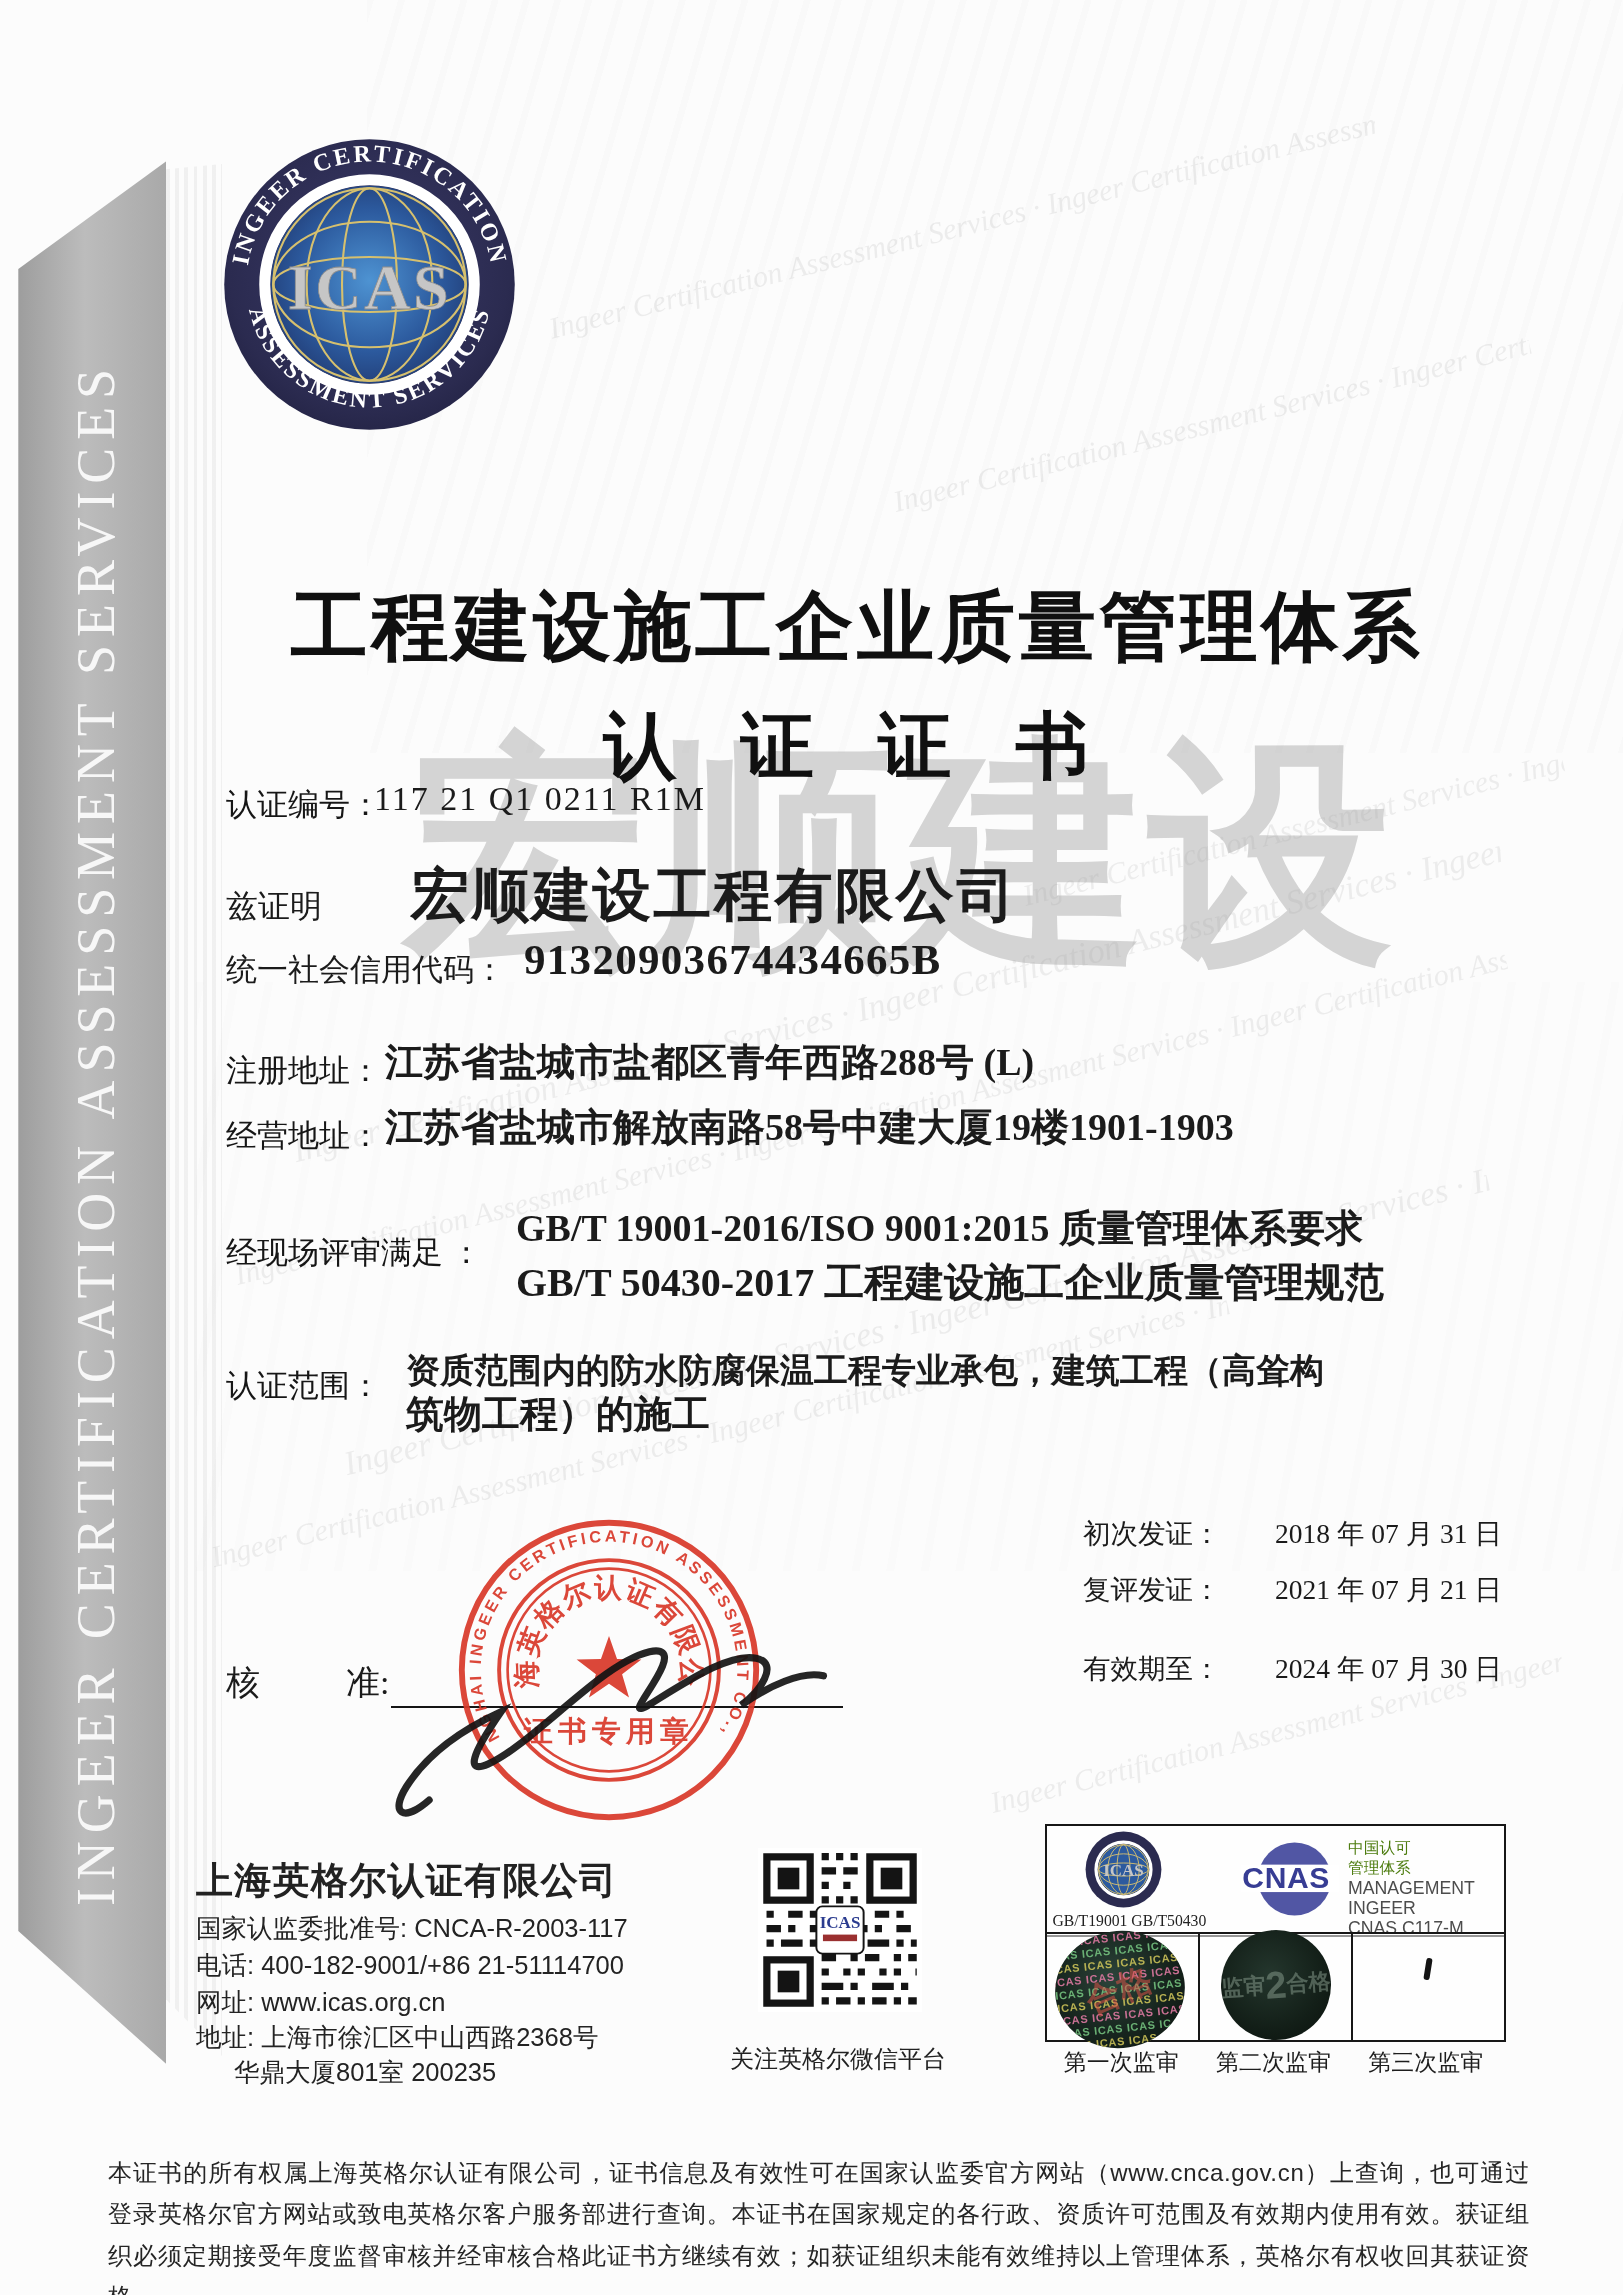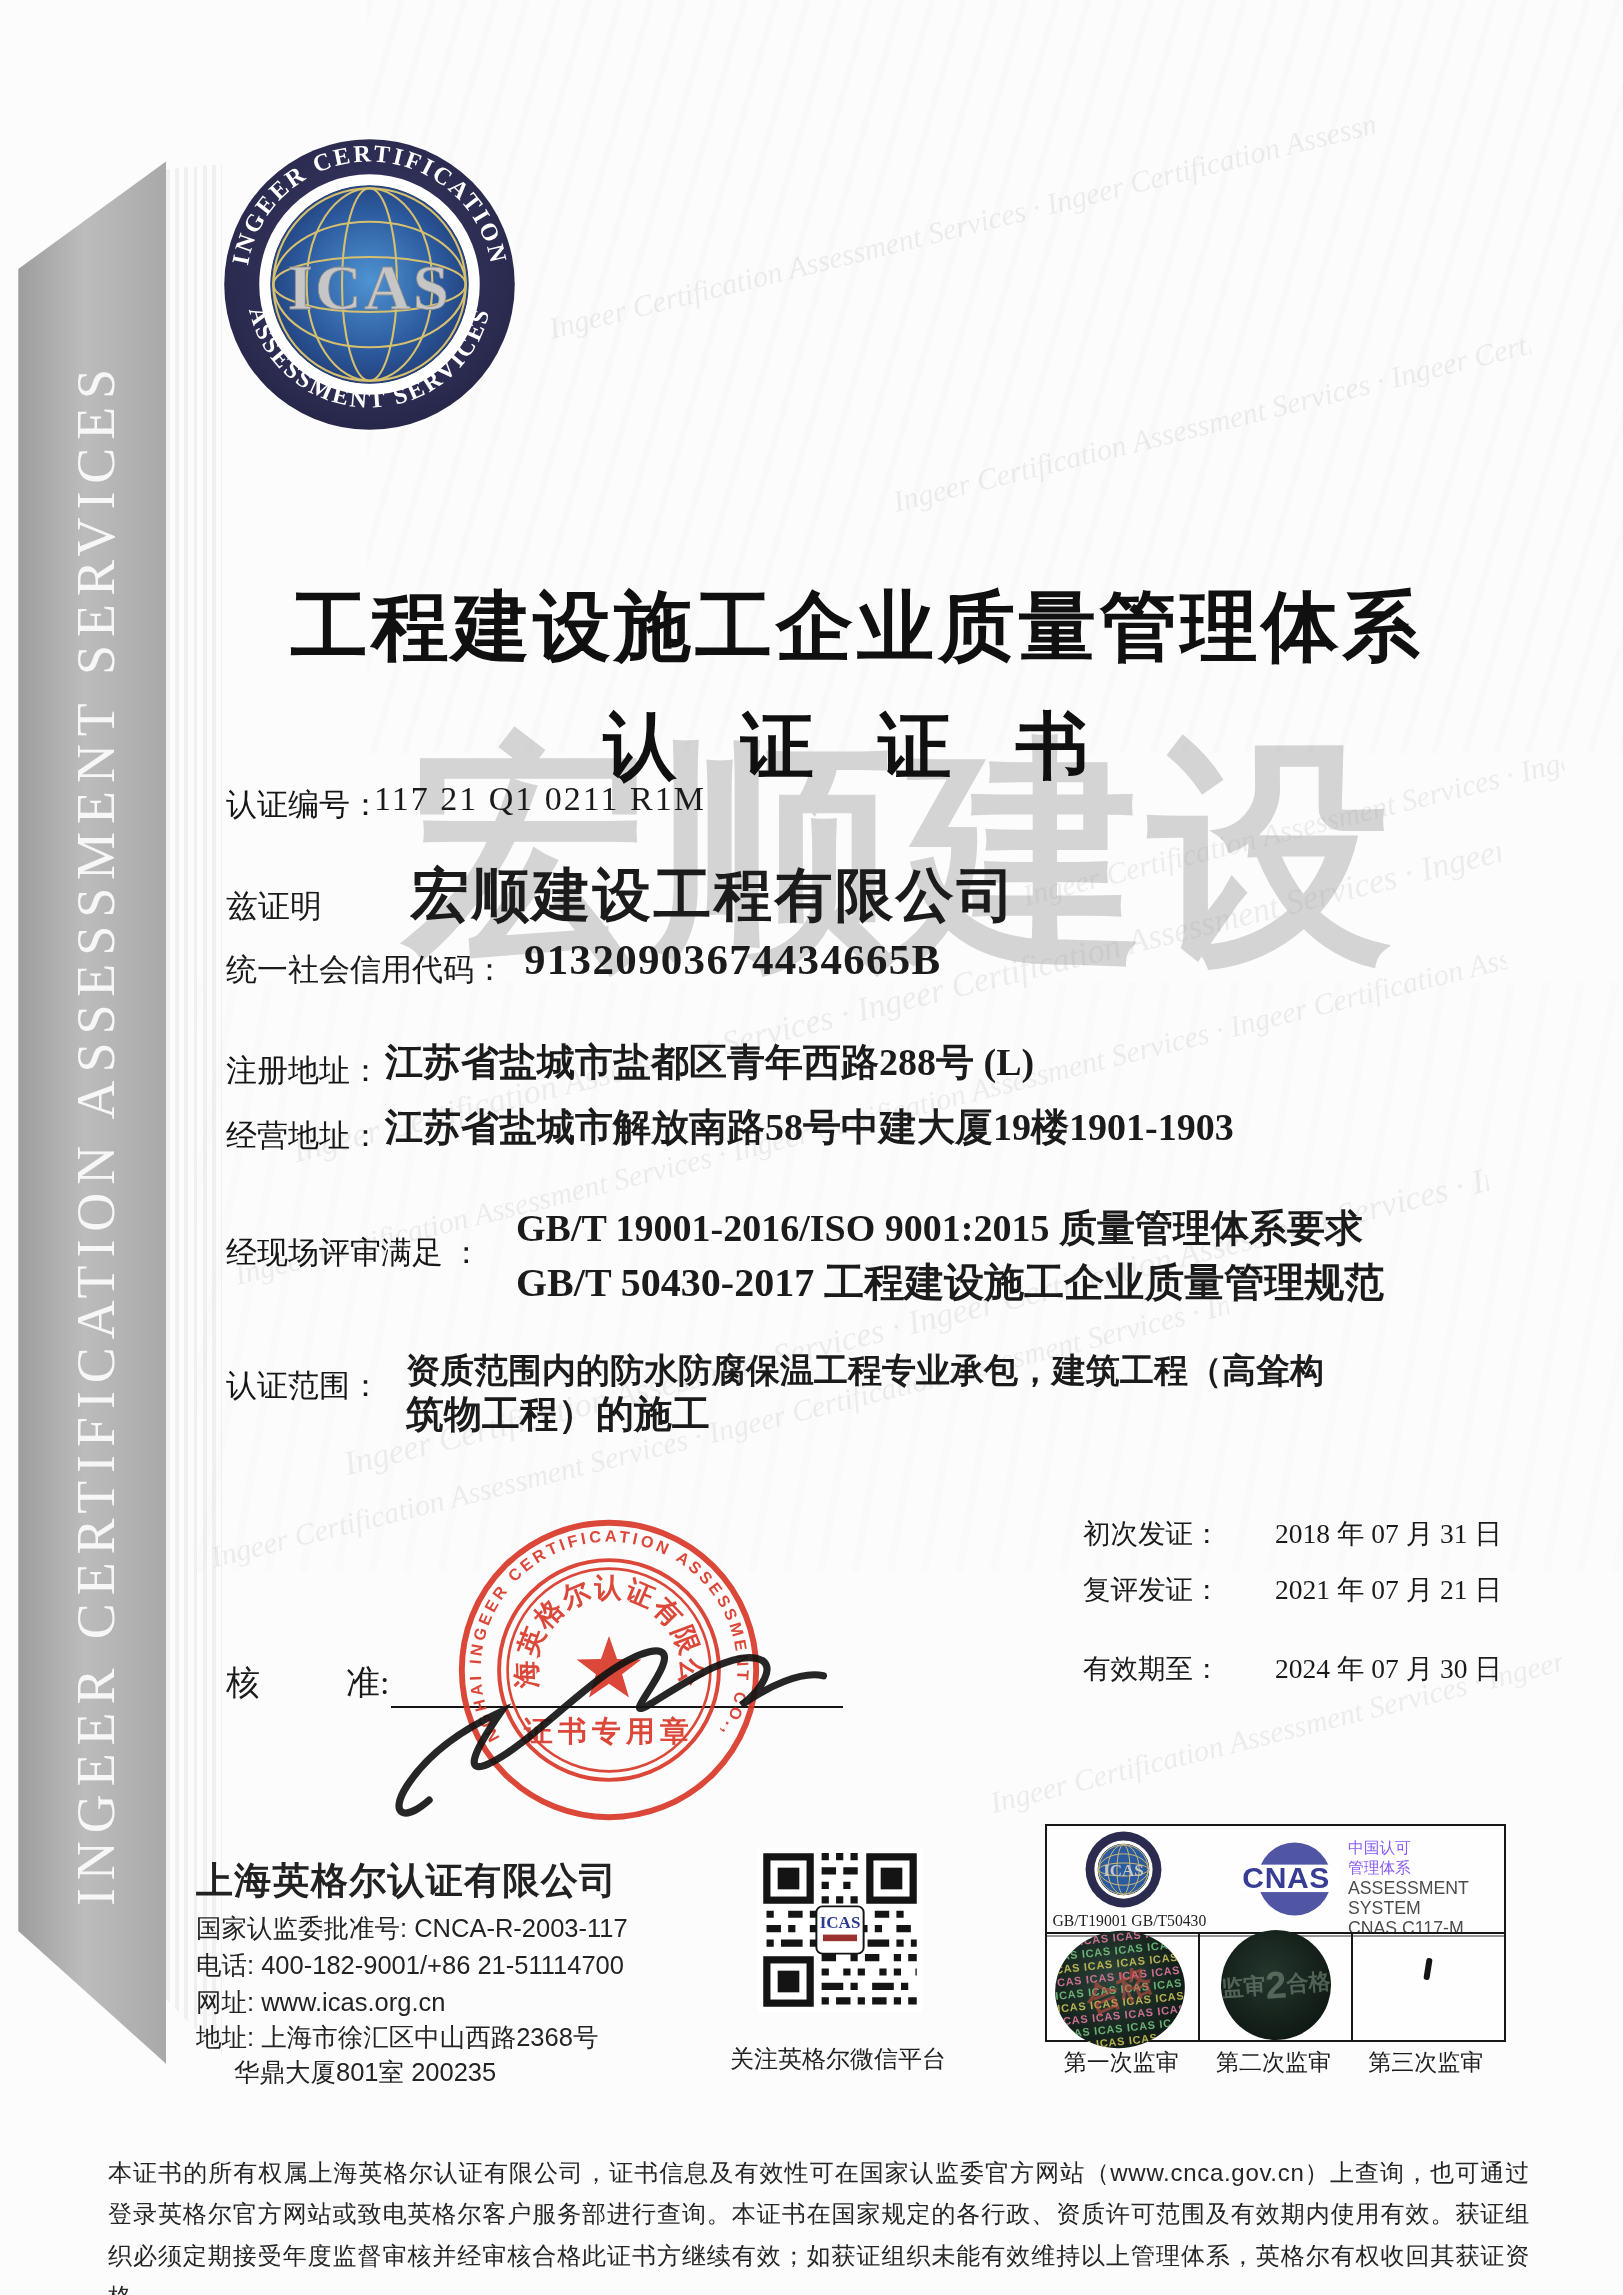--- a/index.html
+++ b/index.html
@@ -75,21 +75,21 @@
   .qr-svg{left:758px;top:1848px;}
   .qr-caption{left:707px;top:2043px;width:262px;text-align:center;
        font-family:"Liberation Sans",sans-serif;font-size:24px;color:#222;}
   
   .logos-box{left:1045px;top:1824px;width:457px;height:109px;border:2.6px solid #171717;background:rgba(255,255,255,.6);}
   .icas-sm{position:absolute;left:34px;top:2.6px;}
   .icas-sm-caption{position:absolute;left:3.9px;top:86px;width:157px;text-align:center;
        font-size:15.7px;font-family:"Liberation Serif",serif;color:#222;}
   .cnas-svg{position:absolute;left:194px;top:10.5px;}
   .cnas-text{position:absolute;left:301px;top:11.8px;font-family:"Liberation Sans",sans-serif;line-height:20px;}
-  .cnas-cn{font-size:15.7px;color:#8b5cf6;}
+  .cnas-cn{font-size:15.7px;color:#4d7c0f;}
   .cnas-en{font-size:17.7px;color:#4c4c4c;}
   .stamps-row{left:1045px;top:1932px;width:457px;height:106px;border:2.6px solid #171717;
        display:flex;background:rgba(255,255,255,.55);}
   .stamp-cell{flex:1;position:relative;border-right:2px solid #171717;overflow:visible;}
   .stamp-cell:last-child{border-right:none;}
   .holo{position:absolute;left:7.9px;top:-2.6px;width:130px;height:117px;border-radius:50%;
        background:radial-gradient(circle at 45% 40%, #2c443a 0%, #17251e 55%, #0b120e 100%);
        transform:rotate(-9deg);overflow:hidden;}
   .holo .row{white-space:nowrap;font-family:"Liberation Sans",sans-serif;font-weight:700;
        font-size:11px;line-height:13px;letter-spacing:0.7px;transform:rotate(3deg);}
@@ -290,21 +290,21 @@
     </svg>
     <div class="icas-sm-caption">GB/T19001 GB/T50430</div>
     <svg class="cnas-svg" width="98" height="84" viewBox="0 0 150 128">
       <circle cx="82" cy="64" r="56" fill="#5156a4"></circle>
       <rect x="0" y="42" width="150" height="42" fill="#ffffff"></rect>
       <text x="2" y="78" font-family="Liberation Sans,sans-serif" font-size="46" font-weight="700" letter-spacing="1" fill="#373d94">CNAS</text>
     </svg>
     <div class="cnas-text">
       <div class="cnas-cn">中国认可</div>
       <div class="cnas-cn">管理体系</div>
-      <div class="cnas-en">ASSESSMENT SYSTEM</div>
+      <div class="cnas-en">MANAGEMENT INGEER</div>
       <div class="cnas-en">CNAS C117-M</div>
     </div>
   </div>
 
   <div class="abs stamps-row">
     <div class="stamp-cell">
       <div class="holo">
         <div class="row r0">ICAS ICAS ICAS ICAS ICAS</div>
         <div class="row r1">ICAS ICAS ICAS ICAS ICAS</div>
         <div class="row r2">ICAS ICAS ICAS ICAS ICAS</div>

